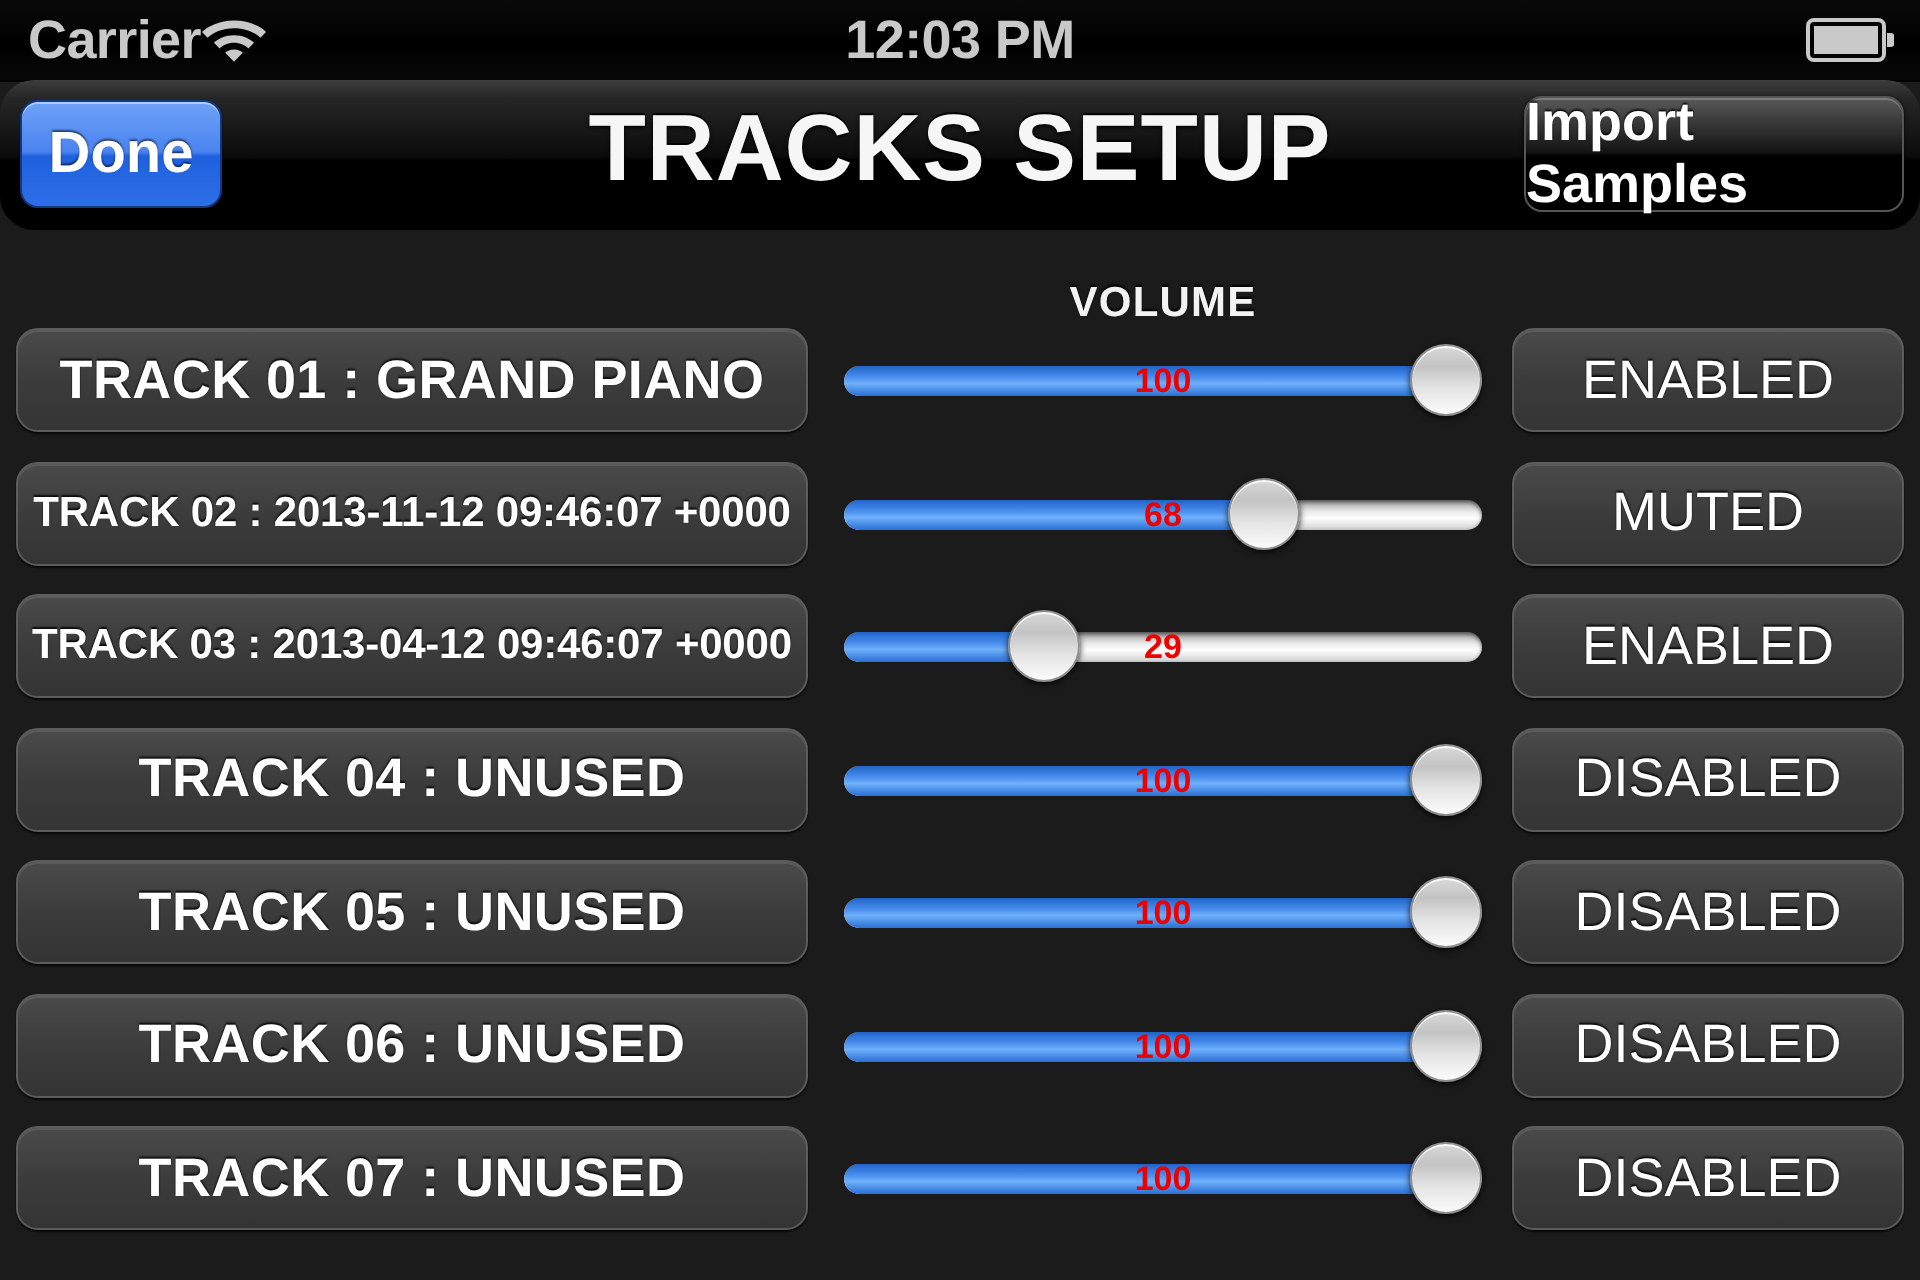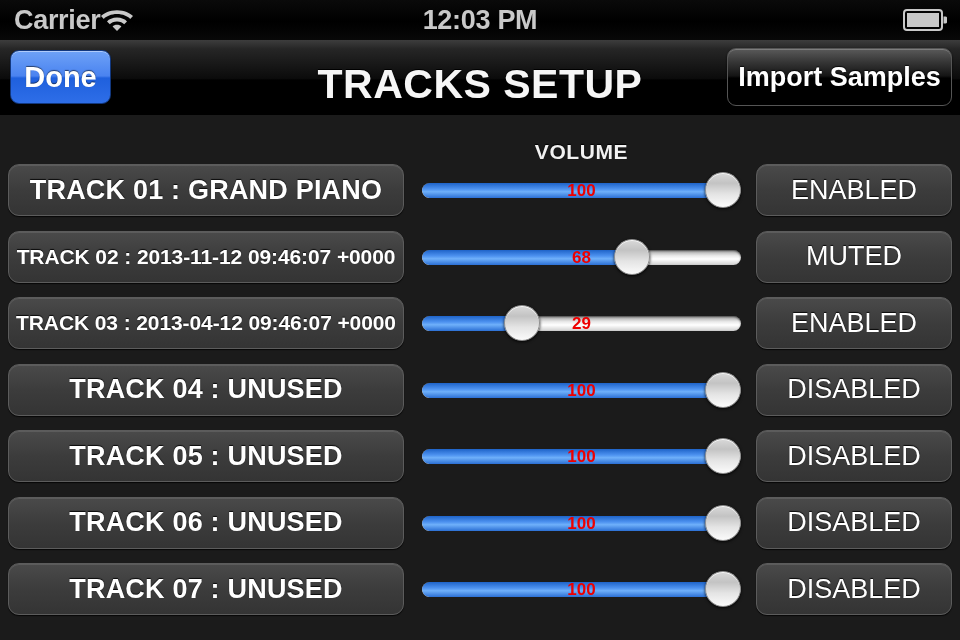--- a/index.html
+++ b/index.html
@@ -59,30 +59,31 @@
     width: 44px; height: 22px;
   }
 
   
   #navbar {
     position: absolute;
     left: 0; top: 40px;
     width: 960px; height: 74px;
     background: linear-gradient(180deg, #3d3d3d 0%, #262626 12%, #0b0b0b 52%, #000 54%, #000 100%);
     border-bottom: 1px solid #000;
+    border-radius: 17px;
   }
   #nav-title {
     position: absolute;
-    left: 0; top: 16px;
+    left: 0; top: 5px;
     width: 960px; height: 57px;
     display: flex;
     align-items: center;
     justify-content: center;
     color: #f6f6f6;
-    font-size: 41px;
+    font-size: 47px;
     font-weight: bold;
     letter-spacing: 0.5px;
     text-shadow: 0 -1px 0 #000, 0 1px 2px rgba(0,0,0,0.9);
     pointer-events: none;
   }
   #done-button {
     position: absolute;
     left: 10px; top: 10px;
     width: 101px; height: 54px;
     border-radius: 9px;
@@ -95,21 +96,21 @@
     color: #ffffff;
     font-size: 29px;
     font-weight: bold;
     text-shadow: 0 -1px 1px rgba(0,0,0,0.55);
     cursor: pointer;
     box-sizing: border-box;
   }
   #import-button {
     position: absolute;
     right: 8px; top: 8px;
-    width: 225px; height: 58px;
+    width: 190px; height: 58px;
     border-radius: 9px;
     background: linear-gradient(180deg, #5a5a5a 0%, #383838 22%, #141414 48%, #000 52%, #000 100%);
     border: 1px solid #555;
     box-shadow: inset 0 1px 0 rgba(255,255,255,0.22), 0 1px 2px rgba(0,0,0,0.9);
     display: flex;
     align-items: center;
     justify-content: center;
     color: #ffffff;
     font-size: 27px;
     font-weight: bold;

